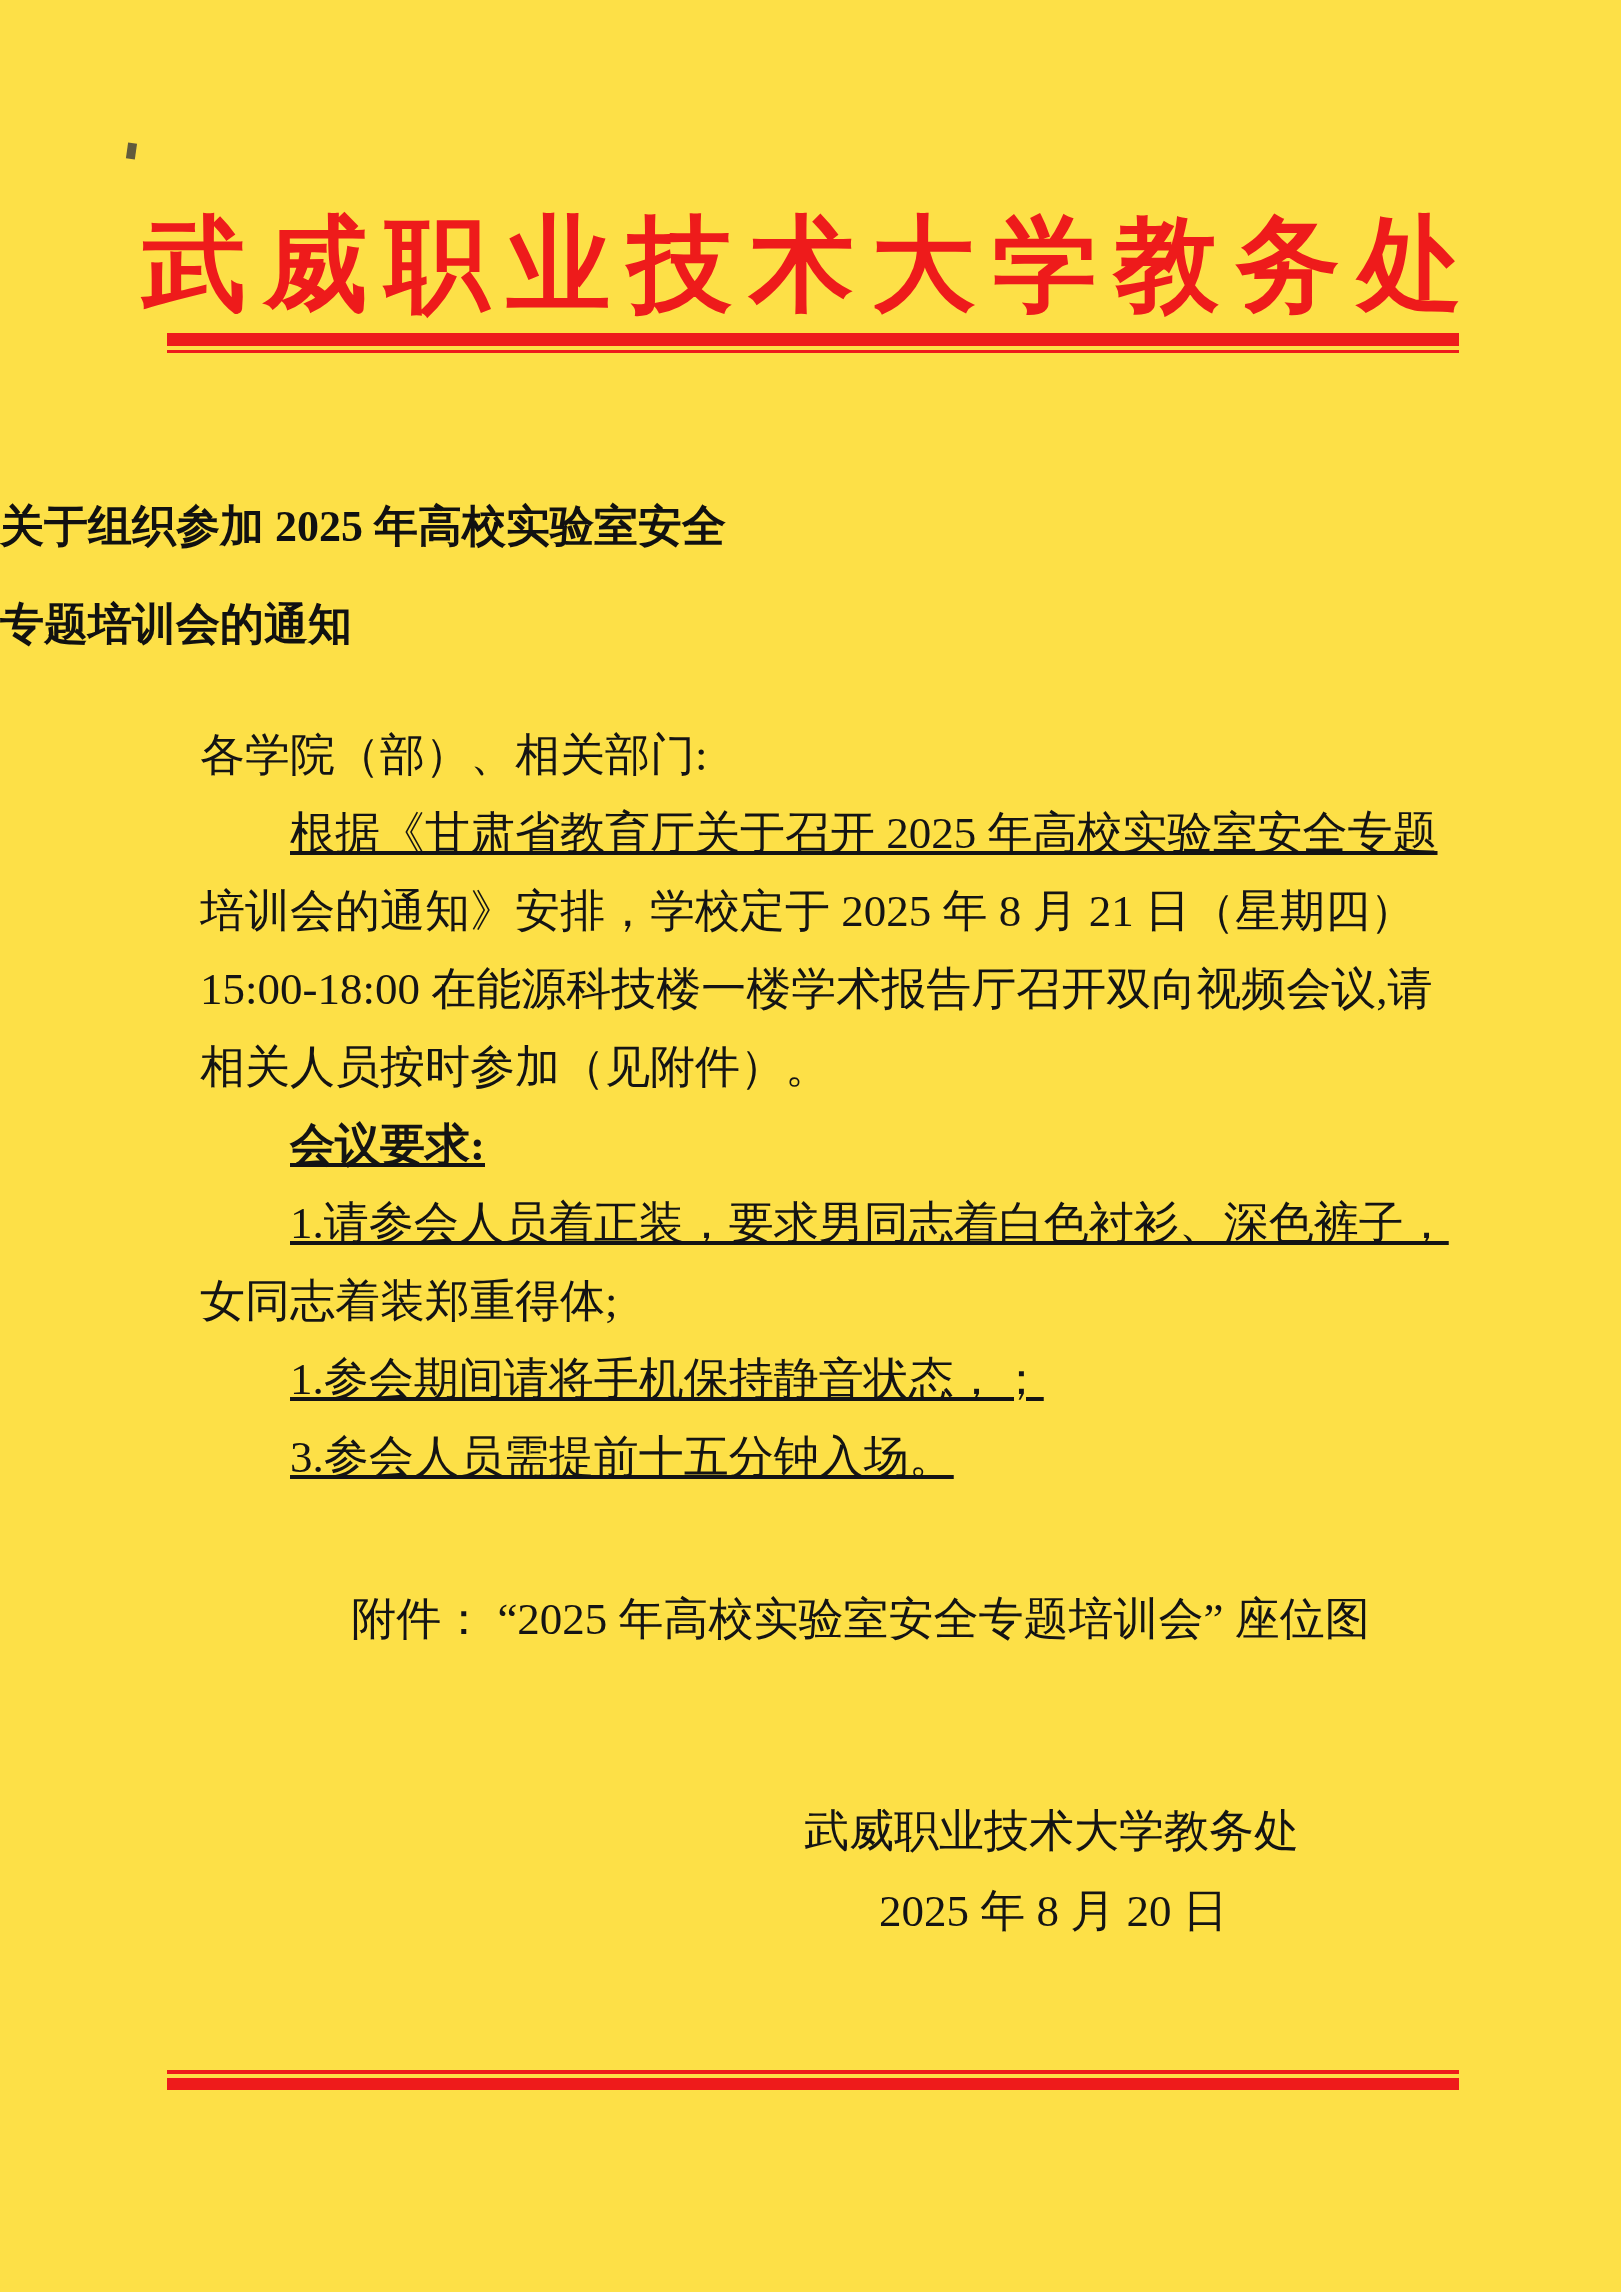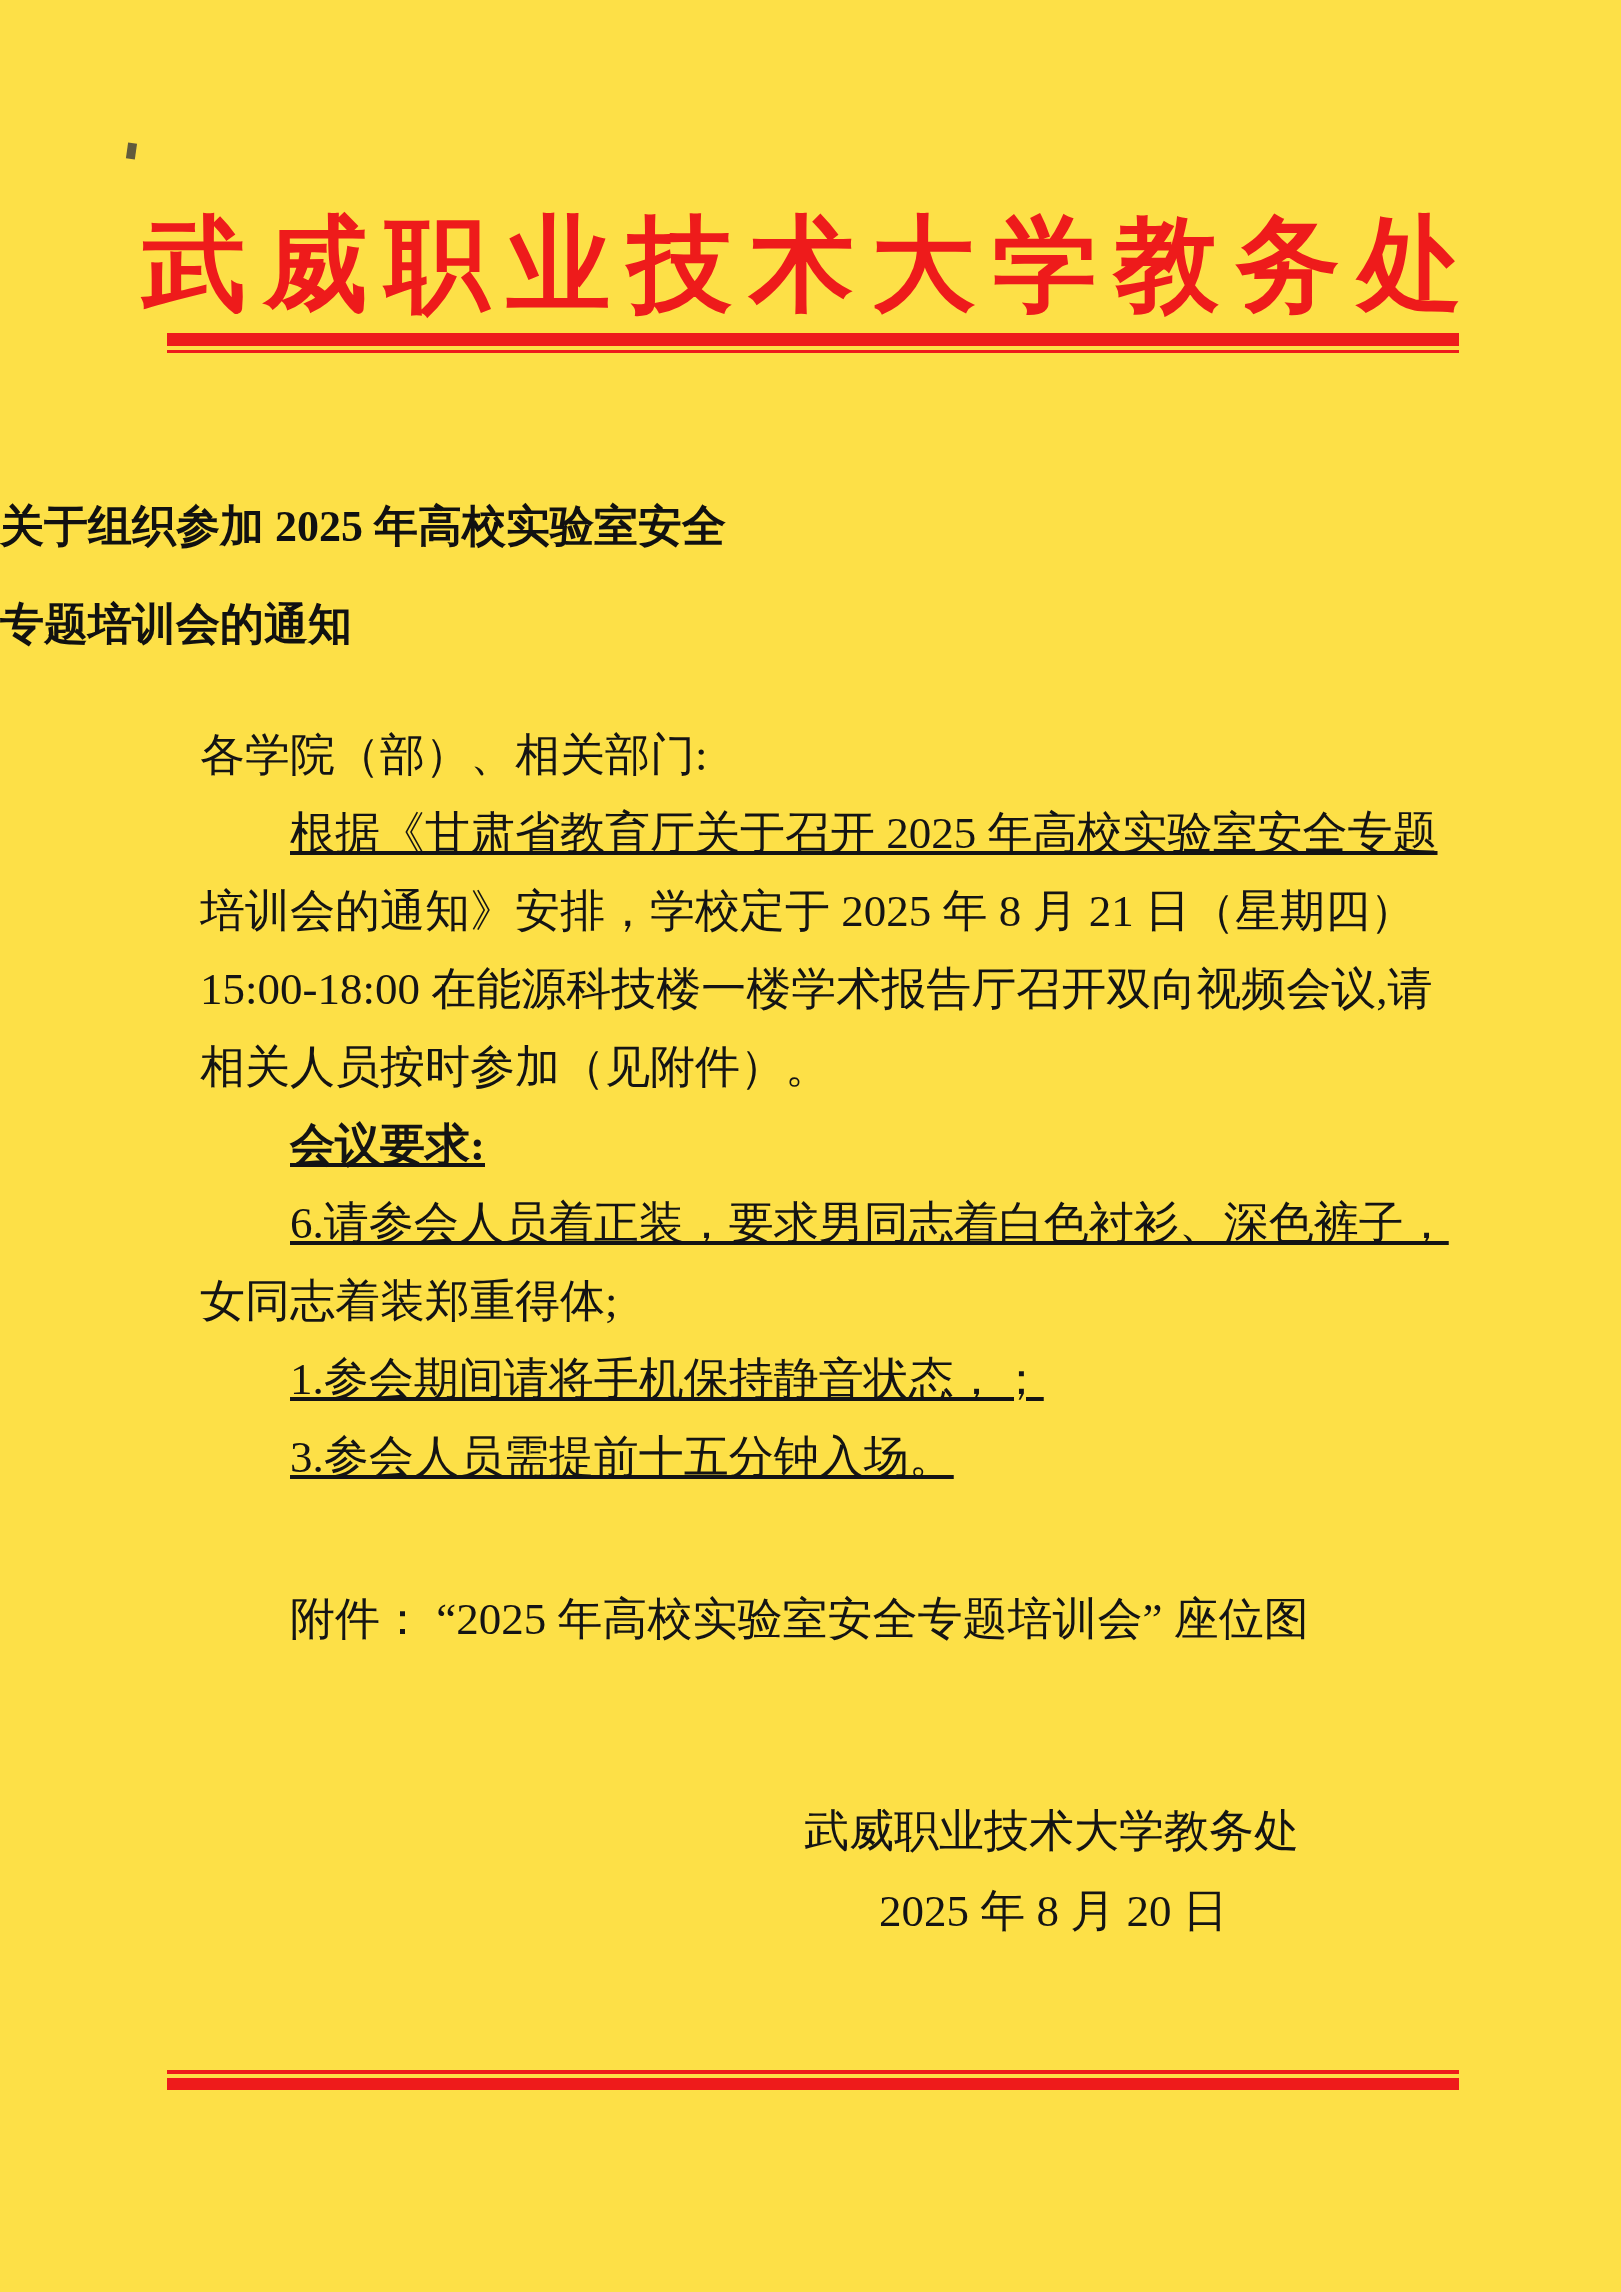--- a/index.html
+++ b/index.html
@@ -38,20 +38,21 @@
     font-size:45px; line-height:78px;
     white-space:nowrap;
   }
   .body-text .line.indent { text-indent:90px;text-decoration:underline; }
   .body-text .line.bold { font-weight:bold; }
   .attachment {
     position:absolute; left:200px; width:1231px; top:1580px;
     font-size:45px; line-height:78px;
     text-indent:90px;
     white-space:nowrap;
+    text-align:center;
   }
   .sig-org {
     position:absolute; left:804px; top:1792px;
     font-size:45px; line-height:78px; white-space:nowrap;
   }
   .sig-date {
     position:absolute; left:879px; top:1872px;
     font-size:45px; line-height:78px; white-space:nowrap;
   }
   .scan-speck {
@@ -80,21 +81,21 @@
     <div>专题培训会的通知</div>
   </div>
 
   <div class="body-text" id="body-lines">
       <div class="line">各学院（部）、相关部门:</div>
       <div class="line indent">根据《甘肃省教育厅关于召开 2025 年高校实验室安全专题</div>
       <div class="line">培训会的通知》安排，学校定于 2025 年 8 月 21 日（星期四）</div>
       <div class="line">15:00-18:00 在能源科技楼一楼学术报告厅召开双向视频会议,请</div>
       <div class="line">相关人员按时参加（见附件）。</div>
       <div class="line indent bold">会议要求:</div>
-      <div class="line indent">6.请参会人员着正装，要求男同志着白色衬衫、深色裤子，</div>
+      <div class="line indent">1.请参会人员着正装，要求男同志着白色衬衫、深色裤子，</div>
       <div class="line">女同志着装郑重得体;</div>
       <div class="line indent">1.参会期间请将手机保持静音状态，；</div>
       <div class="line indent">3.参会人员需提前十五分钟入场。</div>
     </div>
 
   <div class="attachment">附件： “2025 年高校实验室安全专题培训会” 座位图</div>
 
   <div class="sig-org">武威职业技术大学教务处</div>
 
   <div class="sig-date">2025 年 8 月 20 日</div>

